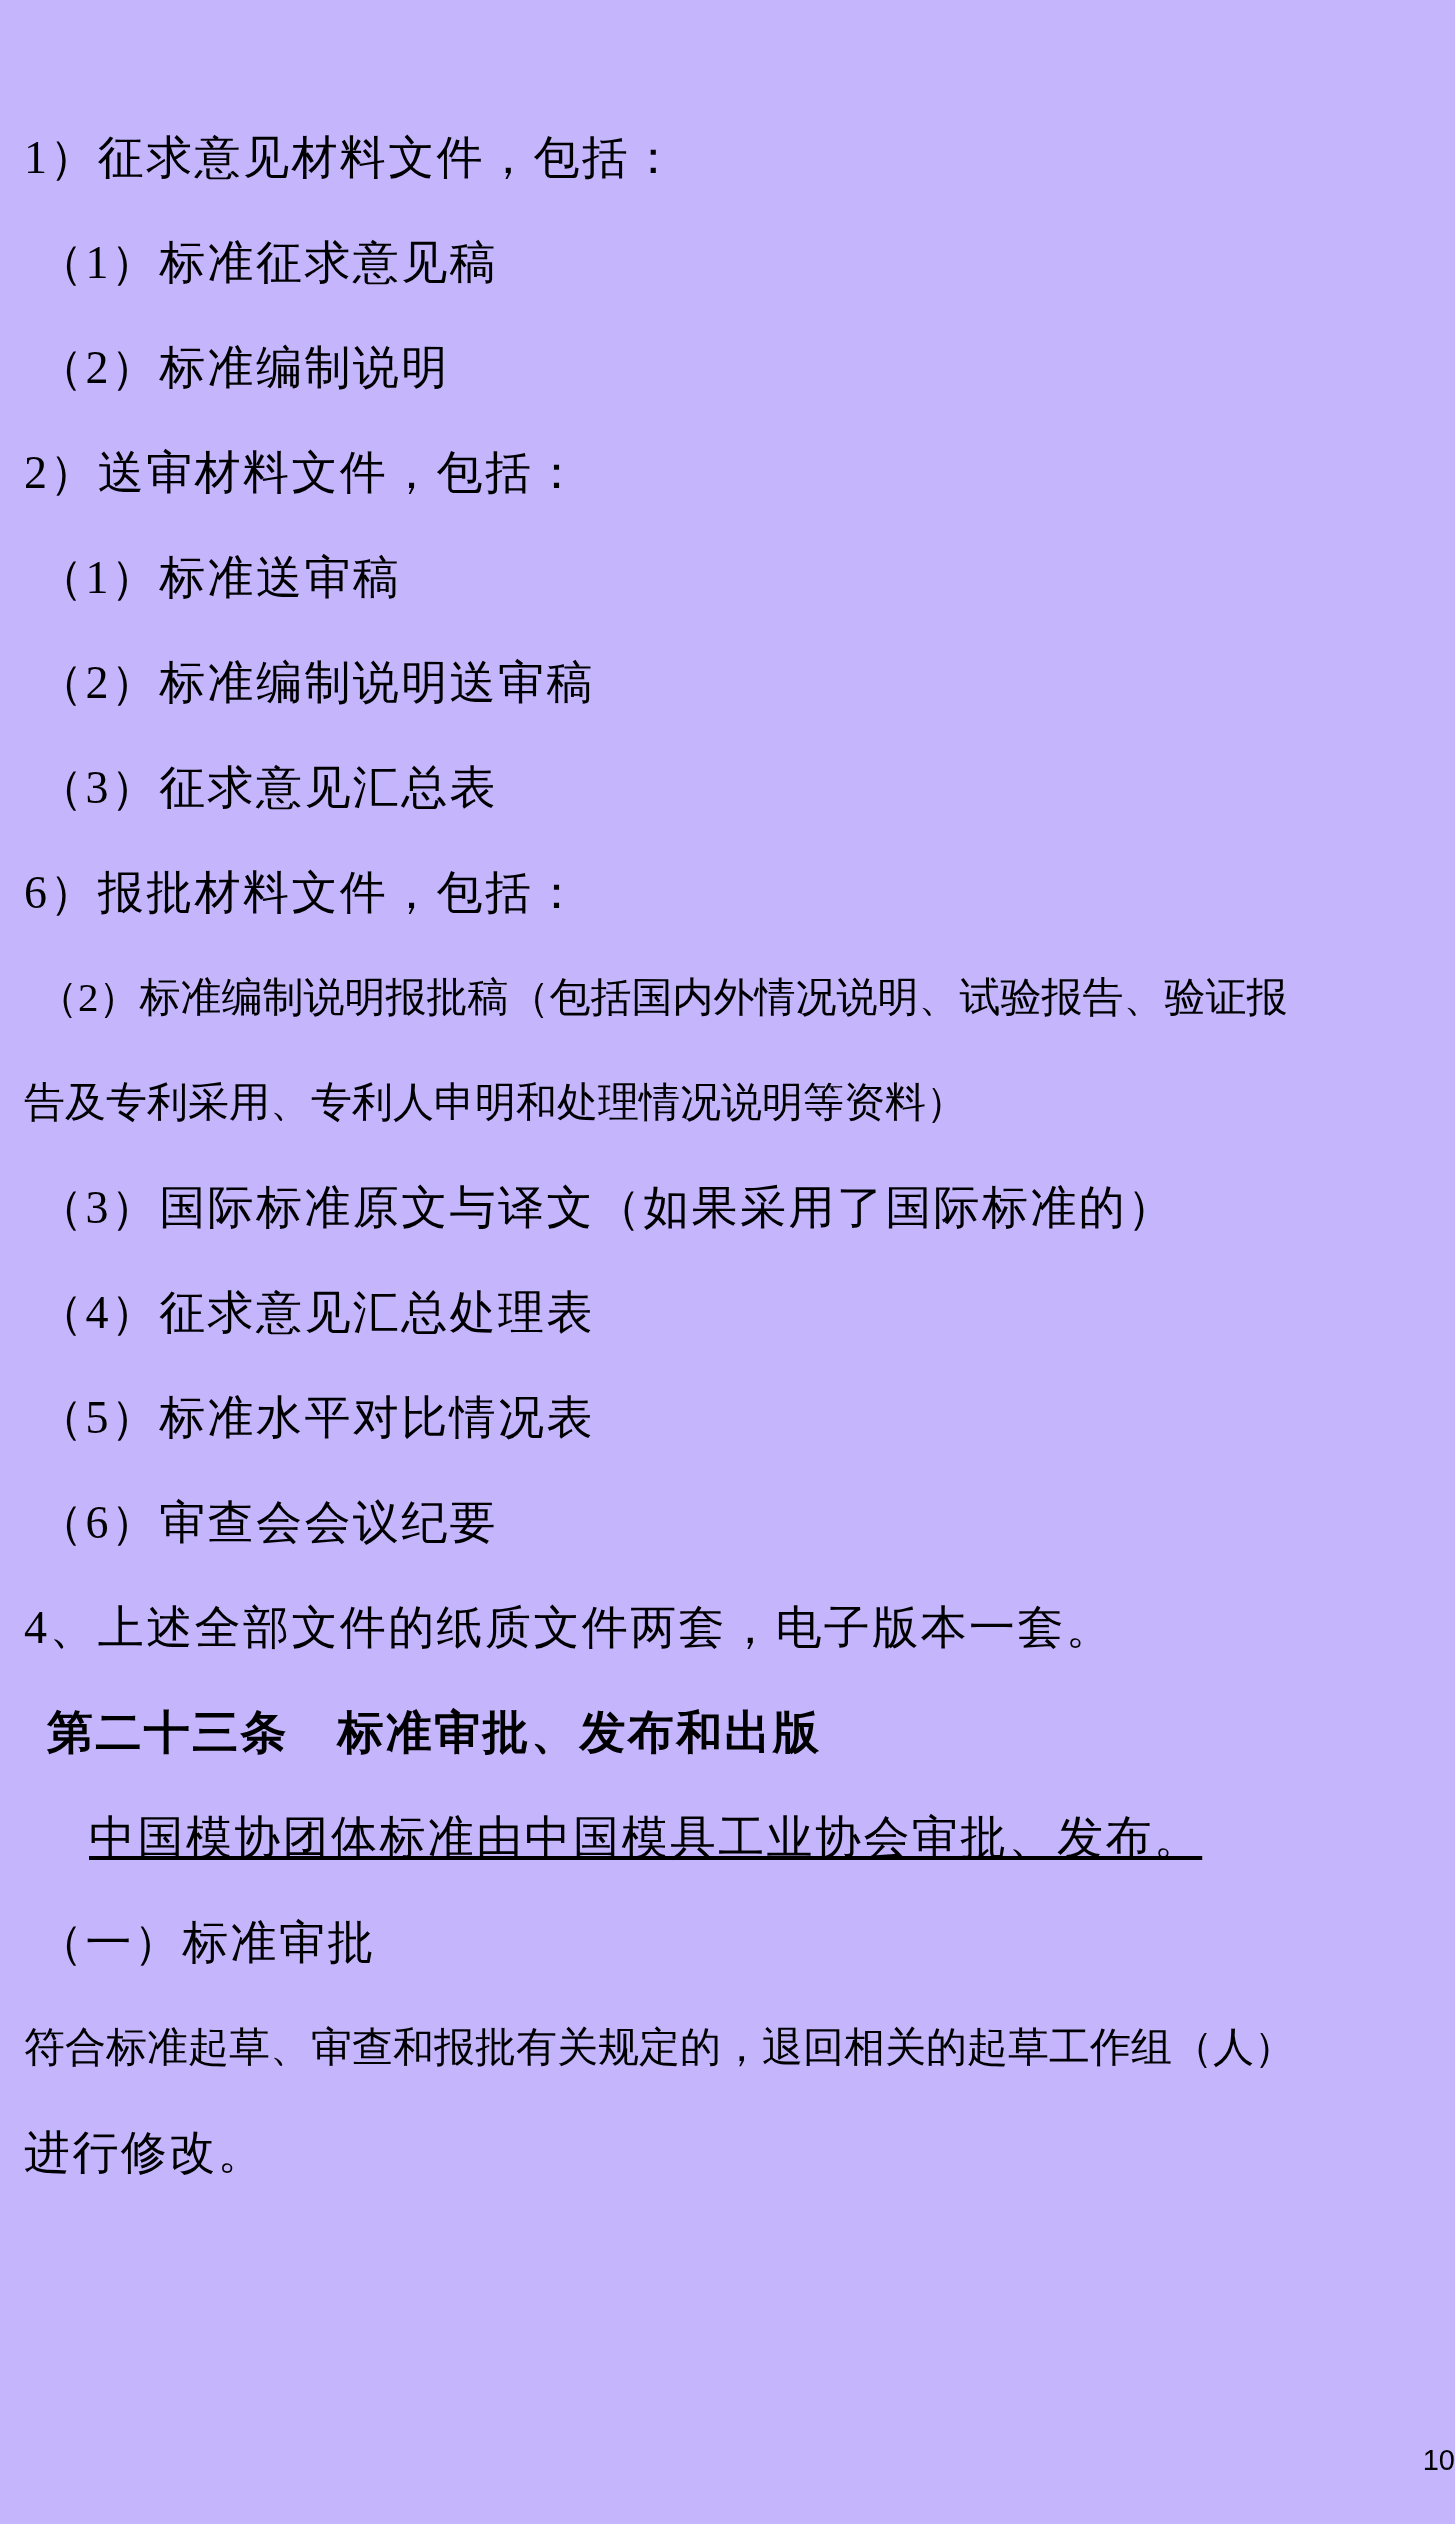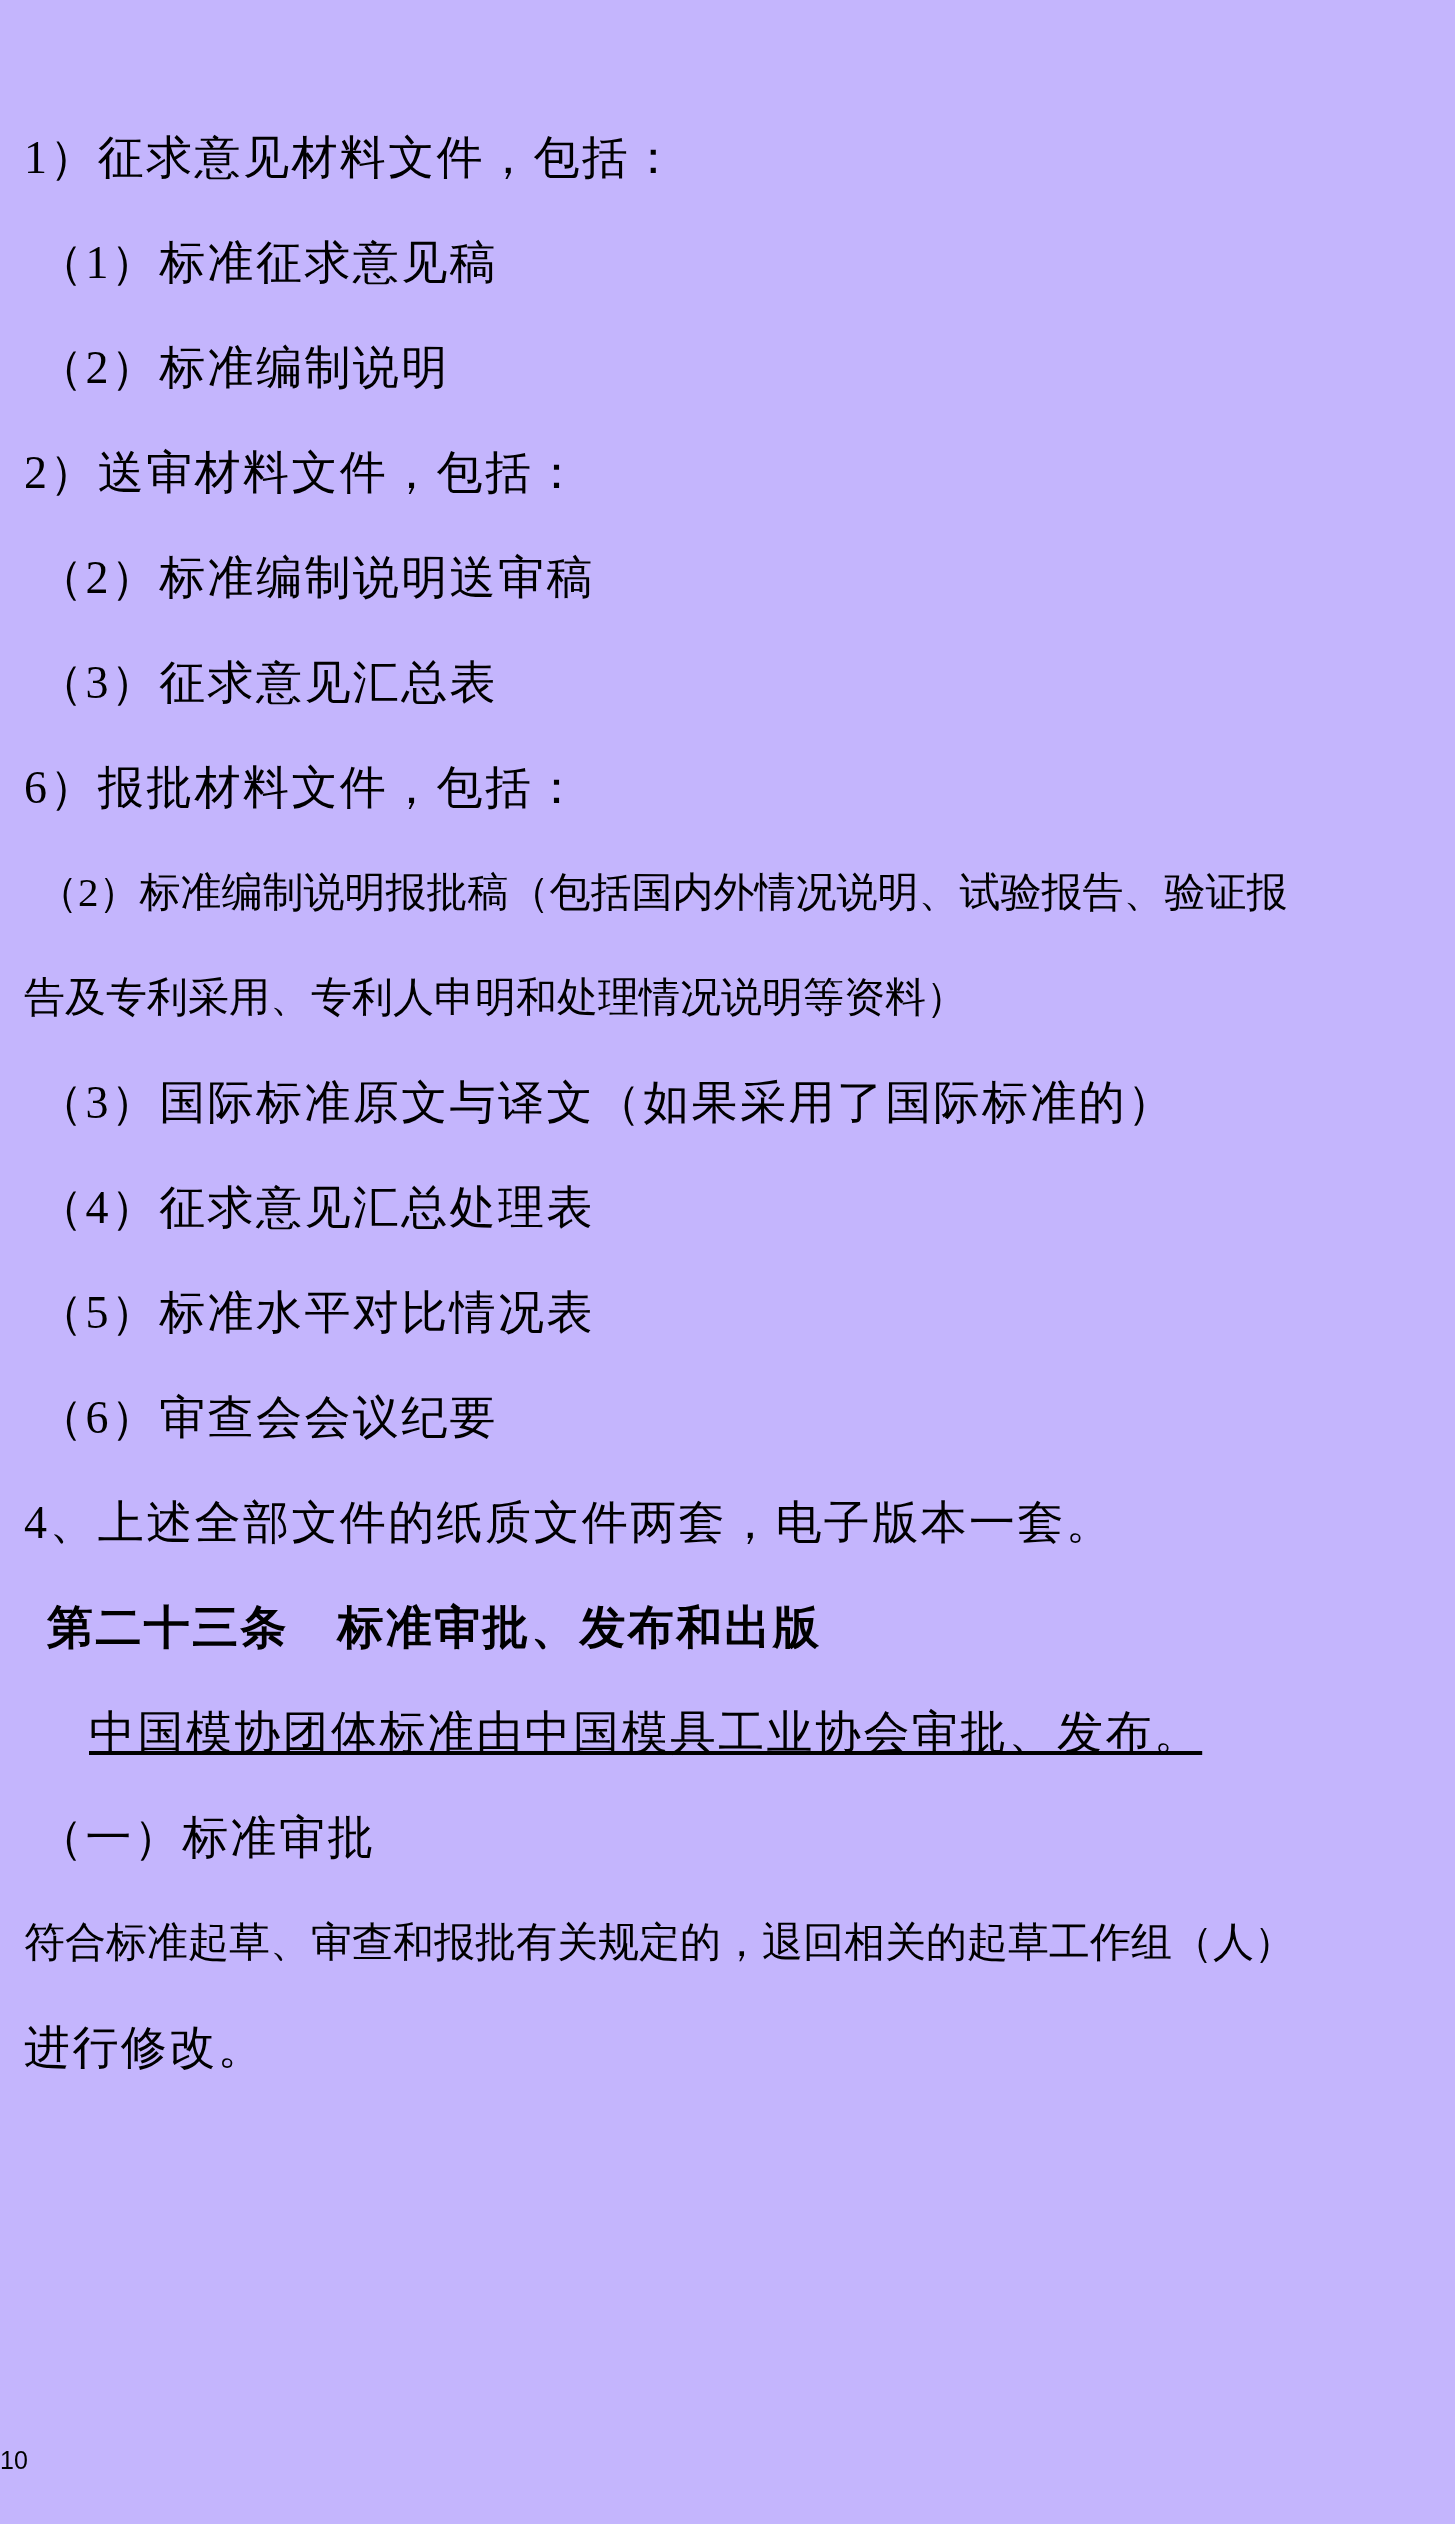--- a/index.html
+++ b/index.html
@@ -38,36 +38,37 @@
   }
   .bold-heading {
     font-weight: 700;
     padding-left: 47px;
   }
   .page-number {
     position: absolute;
     top: 2446px;
     left: 0;
     width: 100%;
-    text-align: left;
+    text-align: right;
     font-family: "Liberation Sans", "DejaVu Sans", sans-serif;
-    font-size: 25px;
+    font-size: 29px;
     line-height: 29px;
     color: #000000;
   }
 </style>
 </head>
 <body>
 
 <div class="page">
   <div class="content">
     <div class="line ind0">1）征求意见材料文件，包括：</div>
     <div class="line ind1">（1）标准征求意见稿</div>
     <div class="line ind1">（2）标准编制说明</div>
     <div class="line ind0">2）送审材料文件，包括：</div>
+    <div class="line ind1">（1）标准送审稿</div>
     <div class="line ind1">（2）标准编制说明送审稿</div>
     <div class="line ind1">（3）征求意见汇总表</div>
     <div class="line ind0">6）报批材料文件，包括：</div>
     <div class="line ind1 tight">（2）标准编制说明报批稿（包括国内外情况说明、试验报告、验证报</div>
     <div class="line ind0 tight">告及专利采用、专利人申明和处理情况说明等资料）</div>
     <div class="line ind1">（3）国际标准原文与译文（如果采用了国际标准的）</div>
     <div class="line ind1">（4）征求意见汇总处理表</div>
     <div class="line ind1">（5）标准水平对比情况表</div>
     <div class="line ind1">（6）审查会会议纪要</div>
     <div class="line ind0">4、上述全部文件的纸质文件两套，电子版本一套。</div>

